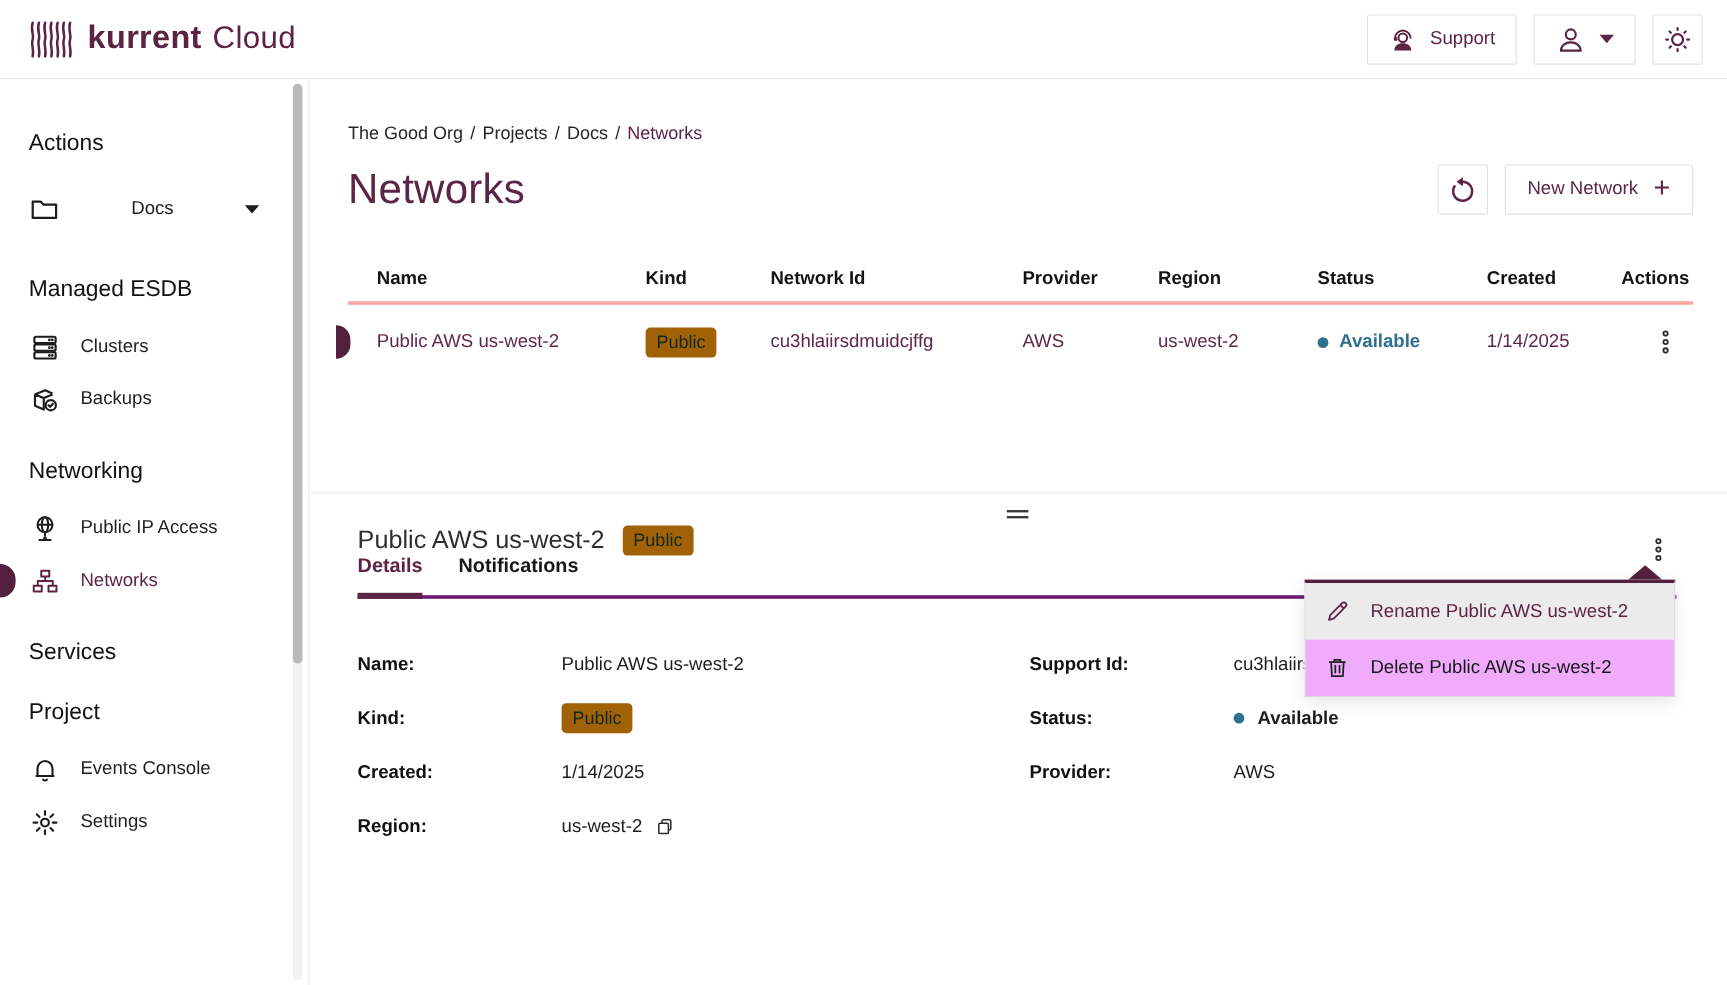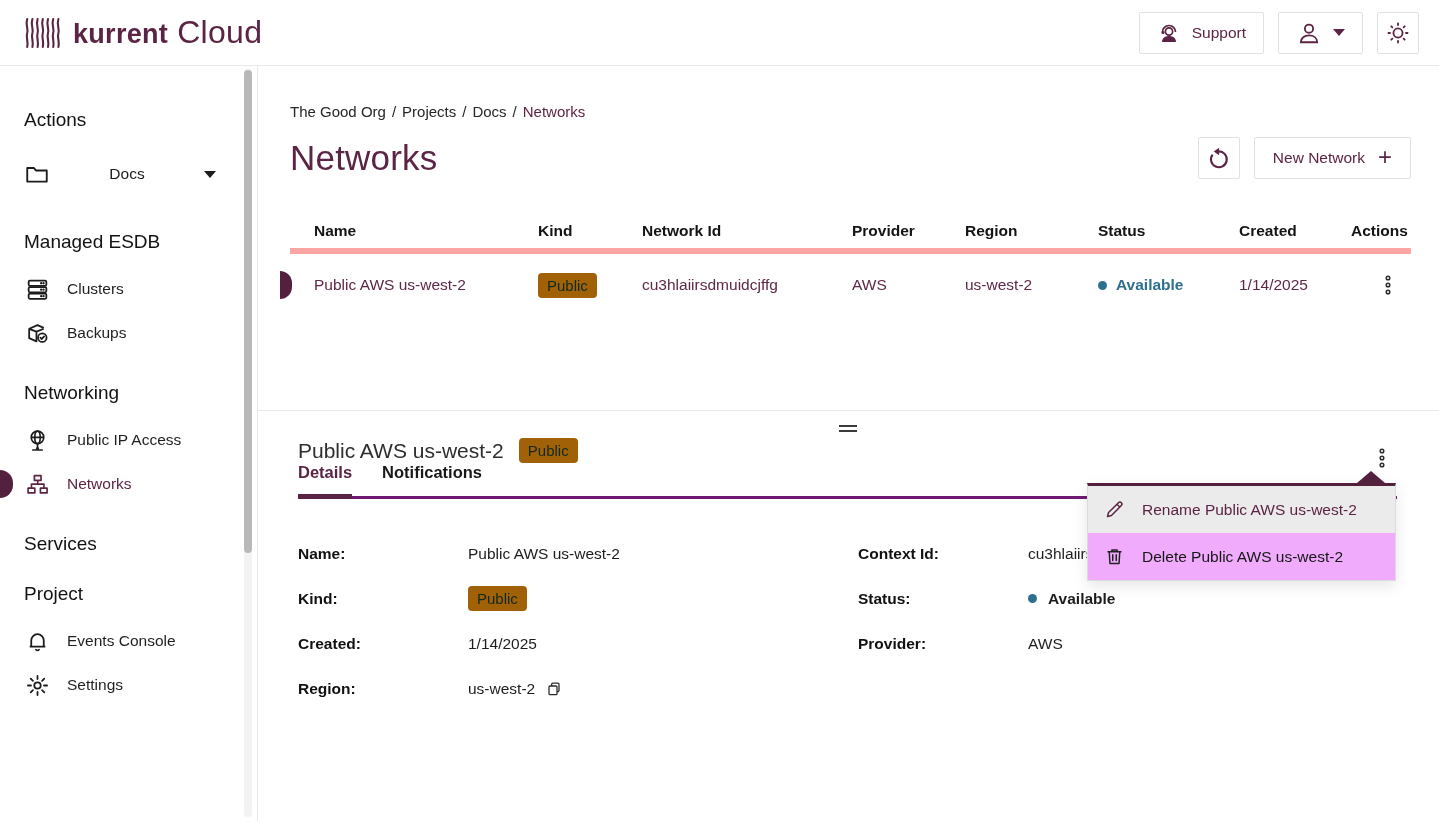--- a/index.html
+++ b/index.html
@@ -16,21 +16,21 @@
   .app-header {
     height: 66px;
     border-bottom: 1px solid #e7e9ec;
     display: flex; align-items: center; justify-content: space-between;
     padding: 0 20px 0 24px;
     background: #fff;
   }
   .logo { display: flex; align-items: baseline; gap: 9px; color: #5c2444; }
   .logo .mark { align-self: center; }
   .brand-name { font-size: 27px; font-weight: 700; letter-spacing: .3px; }
-  .brand-suffix { font-size: 32px; font-weight: 300; letter-spacing: .3px; }
+  .brand-suffix { font-size: 26px; font-weight: 300; letter-spacing: .3px; }
   .header-actions { display: flex; align-items: center; gap: 14px; }
   .hbtn {
     height: 42px; background: #fff; border: 1px solid #dfe1e5; border-radius: 2px;
     color: #5c2444; display: flex; align-items: center; gap: 11px;
     padding: 0 17px; font-size: 15.5px; font-family: inherit; cursor: pointer;
   }
   .hbtn.square { width: 42px; padding: 0; justify-content: center; }
   .caret-down { width: 0; height: 0; border-left: 6px solid transparent; border-right: 6px solid transparent; border-top: 7px solid #5c2444; }
 
   
@@ -84,21 +84,21 @@
   .abtn.square { width: 42px; padding: 0; justify-content: center; }
   .plus { font-size: 24px; font-weight: 400; line-height: 1; margin-top: -2px; }
 
   
   .net-table { margin-top: 32px; }
   .thead, .trow {
     display: grid;
     grid-template-columns: 248px 104px 210px 113px 133px 141px 112px 59px;
     align-items: center;
   }
-  .thead { height: 40px; font-size: 15.5px; font-weight: 700; color: #141414; border-bottom: 6px solid #fca5a5; }
+  .thead { height: 40px; font-size: 15.5px; font-weight: 700; color: #141414; border-bottom: 3px solid #fca5a5; }
   .thead > div:first-child, .trow > div:first-child { padding-left: 24px; }
   .trow { height: 62px; font-size: 15.5px; color: #5d2847; position: relative; cursor: pointer; }
   .trow::before {
     content: ""; position: absolute; left: -10px; top: 17px;
     width: 12px; height: 28px; background: #53203d; border-radius: 0 14px 14px 0;
   }
   .badge {
     display: inline-block; background: #a16207; color: #13281d;
     border-radius: 4px; padding: 4px 9px; font-size: 15px;
   }
@@ -395,21 +395,21 @@
                 <svg width="16" height="16" viewBox="0 0 24 24" fill="none" stroke="currentColor" stroke-width="1.9">
                   <rect x="4.5" y="7.5" width="12" height="13" rx="1.5"></rect>
                   <path d="M8.5,7.5 V5 a1.8,1.8 0 0 1 1.8-1.8 h7.4 a1.8,1.8 0 0 1 1.8,1.8 v9 a1.8,1.8 0 0 1 -1.8,1.8 h-1.2"></path>
                 </svg>
               </button>
             </span>
           </div>
         </div>
         <div class="fcol">
           <div class="field">
-            <span class="flabel">Context Id:</span>
+            <span class="flabel">Support Id:</span>
             <span class="fvalue">
               <span>cu3hlaiirsdmuidcjffg</span>
               <button class="copy-btn">
                 <svg width="16" height="16" viewBox="0 0 24 24" fill="none" stroke="currentColor" stroke-width="1.9">
                   <rect x="4.5" y="7.5" width="12" height="13" rx="1.5"></rect>
                   <path d="M8.5,7.5 V5 a1.8,1.8 0 0 1 1.8-1.8 h7.4 a1.8,1.8 0 0 1 1.8,1.8 v9 a1.8,1.8 0 0 1 -1.8,1.8 h-1.2"></path>
                 </svg>
               </button>
             </span>
           </div>

